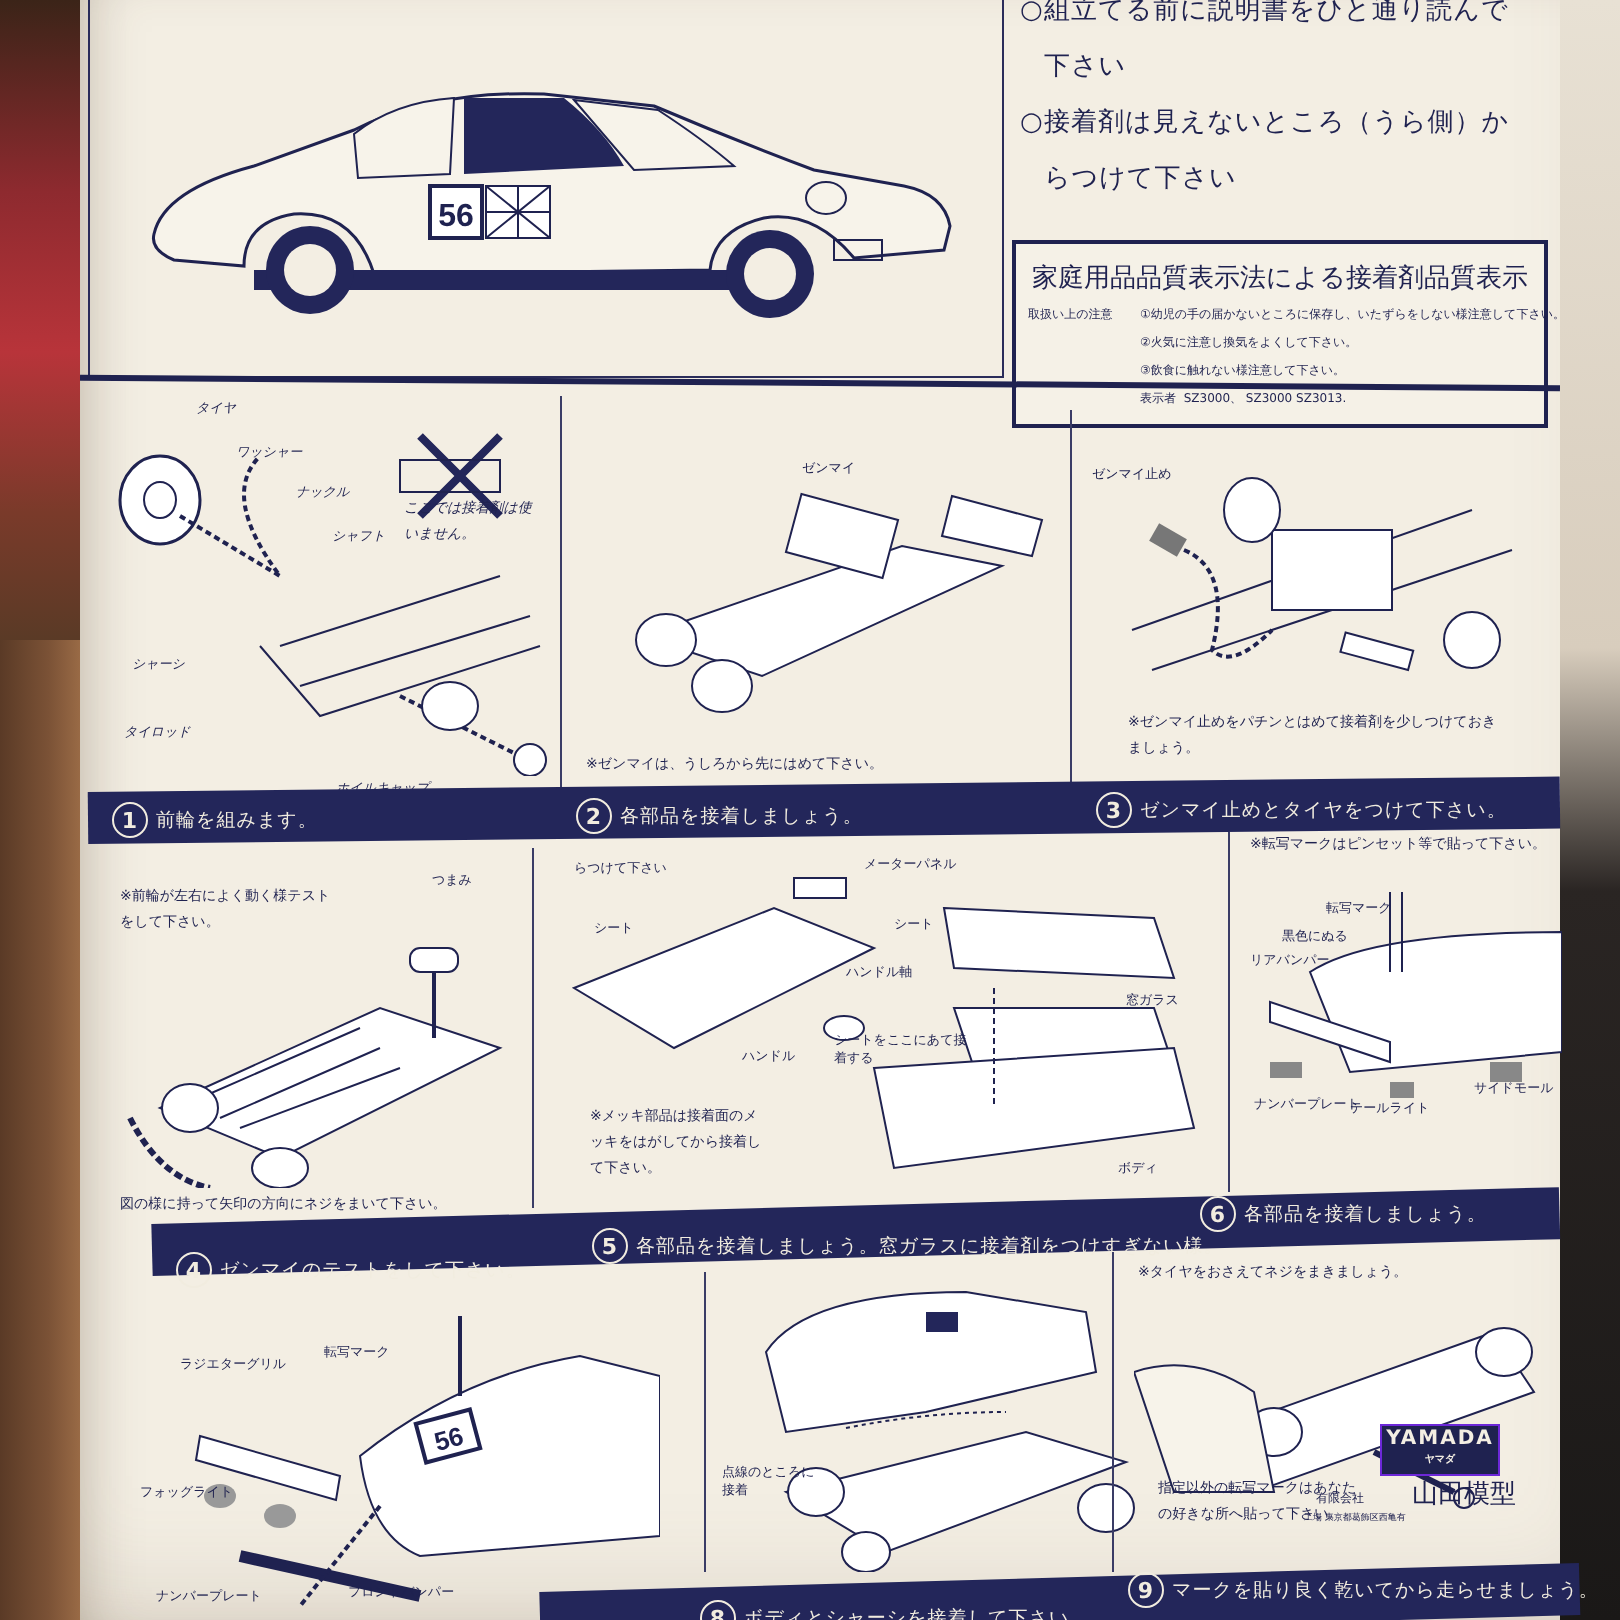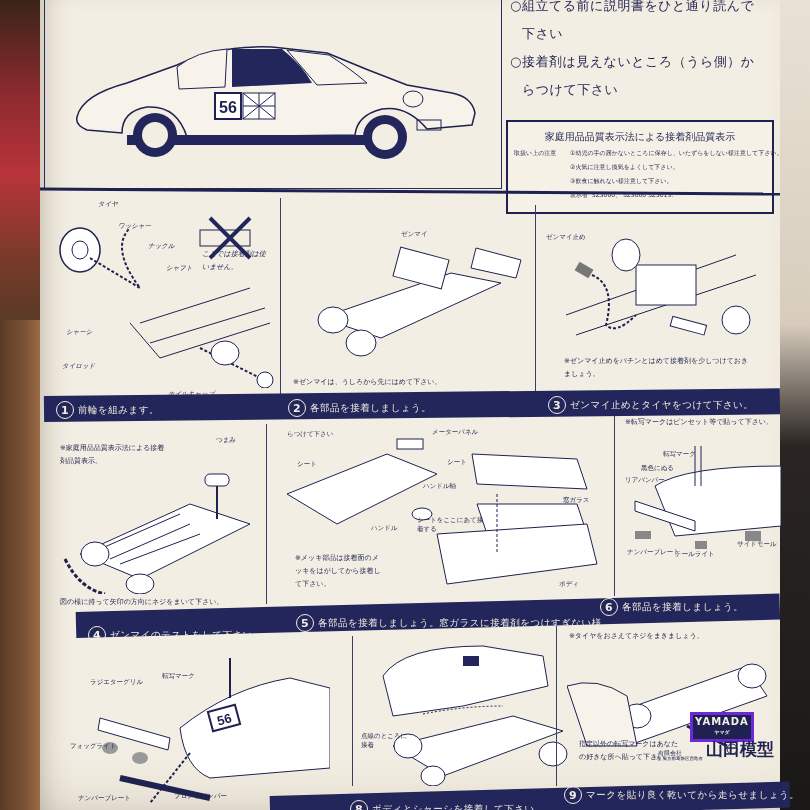--- a/index.html
+++ b/index.html
@@ -10,36 +10,36 @@
   .bg-right{position:absolute;right:0;top:0;width:40px;height:810px;background:linear-gradient(180deg,#e8e1d4 0%,#d8cdbd 40%,#2a2523 55%,#1a1817 100%);}
   .sheet{position:absolute;left:40px;top:0;width:740px;height:810px;background:#f3eee3;
          box-shadow:inset 20px 0 30px -20px rgba(90,70,50,.35), inset 0 -40px 60px -40px rgba(120,100,80,.25);}
   .hero-box{position:absolute;left:4px;top:0;width:456px;height:188px;border:1px solid #2a2c5a;border-top:none;}
   .hero-car{position:absolute;left:22px;top:25px;width:420px;height:135px;}
   .rules{position:absolute;left:470px;top:0;width:270px;height:110px;}
   .rule{font-size:13px;line-height:28px;letter-spacing:.5px;color:#1f2250;white-space:nowrap;}
   .rule .bullet{display:inline-block;width:12px;}
   .rule.cont{padding-left:12px;}
   .notice{position:absolute;left:466px;top:120px;width:264px;height:90px;border:2px solid #1f2250;background:#f5f1e7;}
-  .notice .title{text-align:center;font-size:10px;margin-top:8px;color:#1f2250;}
+  .notice .title{text-align:center;font-size:13px;margin-top:8px;color:#1f2250;}
   .notice .row{font-size:6px;color:#1f2250;margin-top:5px;white-space:nowrap;}
   .notice .lbl{display:inline-block;width:56px;padding-left:6px;}
   .notice .indent{padding-left:62px;}
   .rule-bar{position:absolute;height:3px;background:#1f2250;}
   .panel{position:absolute;border-left:1px solid #3a3c66;}
   .panel svg{position:absolute;}
   .lab{position:absolute;font-size:6.5px;color:#1f2250;white-space:nowrap;}
   .note{position:absolute;font-size:7px;color:#1f2250;white-space:nowrap;line-height:13px;}
   .band{position:absolute;background:#23265a;color:#f1ecdf;height:26px;transform-origin:left center;}
   .step{position:absolute;display:flex;align-items:center;gap:4px;font-size:9.5px;letter-spacing:.5px;color:#f1ecdf;white-space:nowrap;}
   .num{display:inline-flex;align-items:center;justify-content:center;width:16px;height:16px;border:1.5px solid #f1ecdf;border-radius:50%;font-size:11px;font-weight:bold;}
-  .logo{position:absolute;left:690px;top:714px;width:58px;height:24px;background:#1f2250;color:#f3eee3;font-weight:bold;font-size:10px;text-align:center;line-height:14px;letter-spacing:1px;border:3px solid #6d28d9;}
+  .logo{position:absolute;left:690px;top:714px;width:58px;height:24px;background:#1f2250;color:#f3eee3;font-weight:bold;font-size:10px;text-align:center;line-height:14px;letter-spacing:1px;border:1px solid #6d28d9;}
   .logo small{display:block;font-size:5px;line-height:6px;letter-spacing:0;}
   .maker{position:absolute;left:654px;top:738px;font-size:6px;color:#1f2250;white-space:nowrap;}
-  .maker b{font-size:17px;font-weight:bold;margin-left:4px;padding-left:20px;}
+  .maker b{font-size:13px;font-weight:normal;margin-left:4px;padding-left:20px;}
   .maker-addr{position:absolute;left:640px;top:754px;font-size:4.5px;color:#1f2250;white-space:nowrap;}
 </style>
 </head>
 <body>
 
 <div class="bg-top-left"></div>
 <div class="bg-right"></div>
 
 <div class="sheet">
 
@@ -136,21 +136,21 @@
   <div class="step" style="left:248px;top:399px;">
       <span class="num">2</span>
       <span>各部品を接着しましょう。</span>
     </div>
   <div class="step" style="left:508px;top:396px;">
       <span class="num">3</span>
       <span>ゼンマイ止めとタイヤをつけて下さい。</span>
     </div>
 
   <div class="panel" style="left:0;top:424px;width:226px;height:190px;border-left:none;">
-    <span class="note" style="left:20px;top:18px;white-space:normal;width:110px;">※家庭用品品質表示法による接着剤品質表示。</span>
+    <span class="note" style="left:20px;top:18px;white-space:normal;width:110px;">※前輪が左右によく動く様テストをして下さい。</span>
     <span class="lab" style="left:176px;top:12px">つまみ</span>
     <svg style="left:20px;top:40px" width="200" height="130" viewBox="0 0 200 130">
       <path d="M20 90 L130 40 L190 60 L80 115 Z" fill="#fff" stroke="#1f2250"></path>
       <path d="M40 85 L120 50 M50 95 L130 60 M60 100 L140 70" stroke="#1f2250"></path>
       <ellipse cx="35" cy="90" rx="14" ry="12" fill="#fff" stroke="#1f2250"></ellipse>
       <ellipse cx="80" cy="120" rx="14" ry="10" fill="#fff" stroke="#1f2250"></ellipse>
       <rect x="145" y="10" width="24" height="12" rx="5" fill="#fff" stroke="#1f2250"></rect>
       <path d="M157 22 V55" stroke="#1f2250" stroke-width="2"></path>
       <path d="M5 95 Q20 125 45 130" fill="none" stroke="#1f2250" stroke-width="3" stroke-dasharray="4 2"></path>
     </svg>

